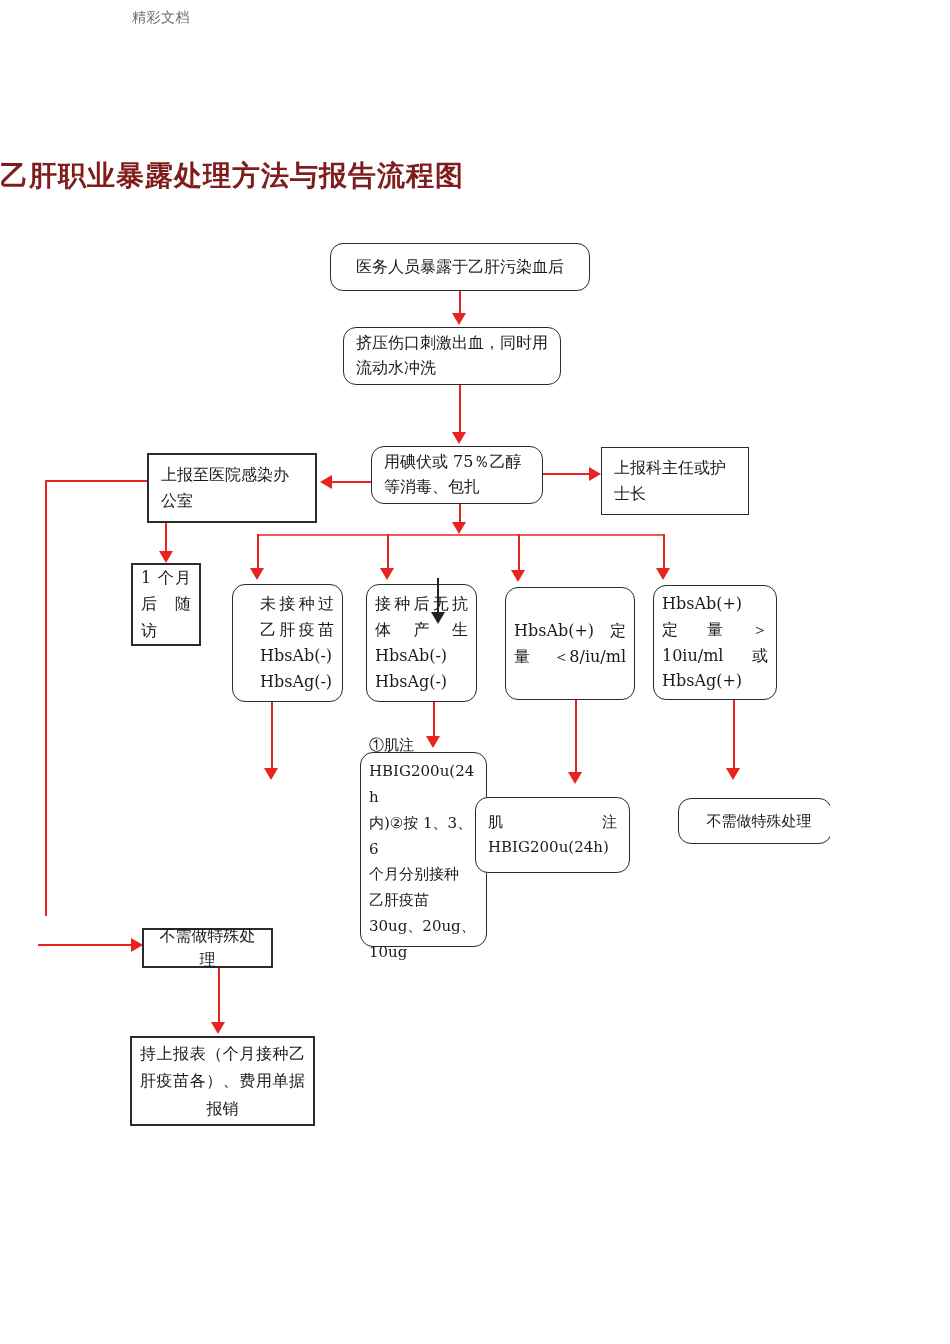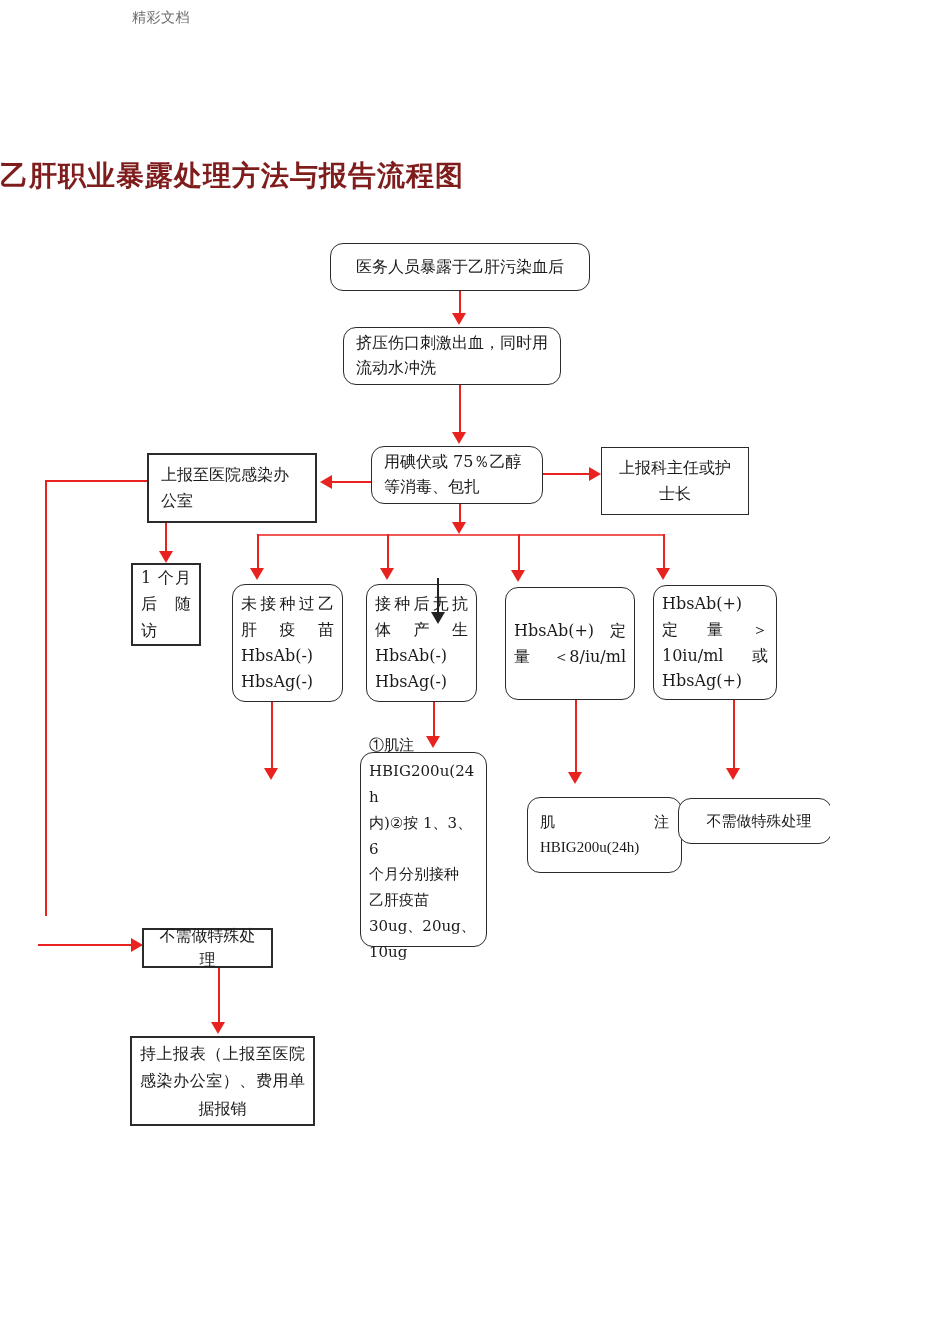--- a/index.html
+++ b/index.html
@@ -123,29 +123,29 @@
   </div>
 
   <div class="node round pad-m" style="left:371px; top:446px; width:172px; height:58px; font-size:16px; line-height:1.55;">
     <span class="txt">用碘伏或 75％乙醇等消毒、包扎</span>
   </div>
 
   <div class="node thick pad-m" style="left:147px; top:453px; width:170px; height:70px; font-size:16px; line-height:1.6;">
     <span class="txt">上报至医院感染办公室</span>
   </div>
 
-  <div class="node pad-m" style="left:601px; top:447px; width:148px; height:68px; font-size:16px; line-height:1.6;text-align:center;">
+  <div class="node pad-m" style="left:601px; top:447px; width:148px; height:68px; font-size:16px; line-height:1.6;">
     <span class="txt">上报科主任或护士长</span>
   </div>
 
   <div class="node thick just pad-s" style="left:131px; top:563px; width:70px; height:83px; font-size:16px; line-height:1.65;">
     <span class="txt">1 个月后 随访</span>
   </div>
 
-  <div class="node round just pad-s" style="left:232px; top:584px; width:111px; height:118px; font-size:16px; line-height:1.62;">
+  <div class="node round just pad-s" style="left:232px; top:584px; width:111px; height:118px; font-size:16px; line-height:1.62;padding-left:19px;">
     <span class="txt">未接种过乙肝疫苗
 HbsAb(-)
 HbsAg(-)</span>
   </div>
 
   <div class="node round just pad-s" style="left:366px; top:584px; width:111px; height:118px; font-size:16px; line-height:1.62;">
     <span class="txt">接种后无抗体产生
 HbsAb(-)
 HbsAg(-)</span>
   </div>
@@ -165,35 +165,35 @@
   <div class="node round pad-s" style="left:360px; top:752px; width:127px; height:195px; font-size:15px; line-height:1.72;">
     <span class="txt">①肌注
 HBIG200u(24h
 内)②按 1、3、6
 个月分别接种
 乙肝疫苗
 30ug、20ug、
 10ug</span>
   </div>
 
-  <div class="node round just pad-m" style="left:527px; top:797px; width:155px; height:76px; font-size:15px; line-height:1.7;font-family:Liberation Serif, serif;">
+  <div class="node round just pad-m" style="left:475px; top:797px; width:155px; height:76px; font-size:15px; line-height:1.7;">
     <span class="txt">肌注
 HBIG200u(24h)</span>
   </div>
 
   <div class="node round center pad-m" style="left:678px; top:798px; width:154px; height:46px; font-size:15px; line-height:1.5;padding-left:8px;">
     <span class="txt">不需做特殊处理</span>
   </div>
 
   <div class="node thick center pad-m" style="left:142px; top:928px; width:131px; height:40px; font-size:16px; line-height:1.5;">
     <span class="txt">不需做特殊处理</span>
   </div>
 
   <div class="node thick lastcenter pad-s" style="left:130px; top:1036px; width:185px; height:90px; font-size:16px; line-height:1.7;">
-    <span class="txt">持上报表（上报至医院感染办公室）、费用单据报销</span>
+    <span class="txt">持上报表（个月接种乙肝疫苗各）、费用单据报销</span>
   </div>
 
   <div class="ln v" style="left:459px; top:291px; height:24px;"></div>
   <div class="arrow down" style="left:452px; top:313px;"></div>
 
   <div class="ln v" style="left:459px; top:385px; height:48px;"></div>
   <div class="arrow down" style="left:452px; top:432px;"></div>
 
   <div class="ln h" style="left:332px; top:481px; width:42px;"></div>
   <div class="arrow left" style="left:320px; top:475px;"></div>

